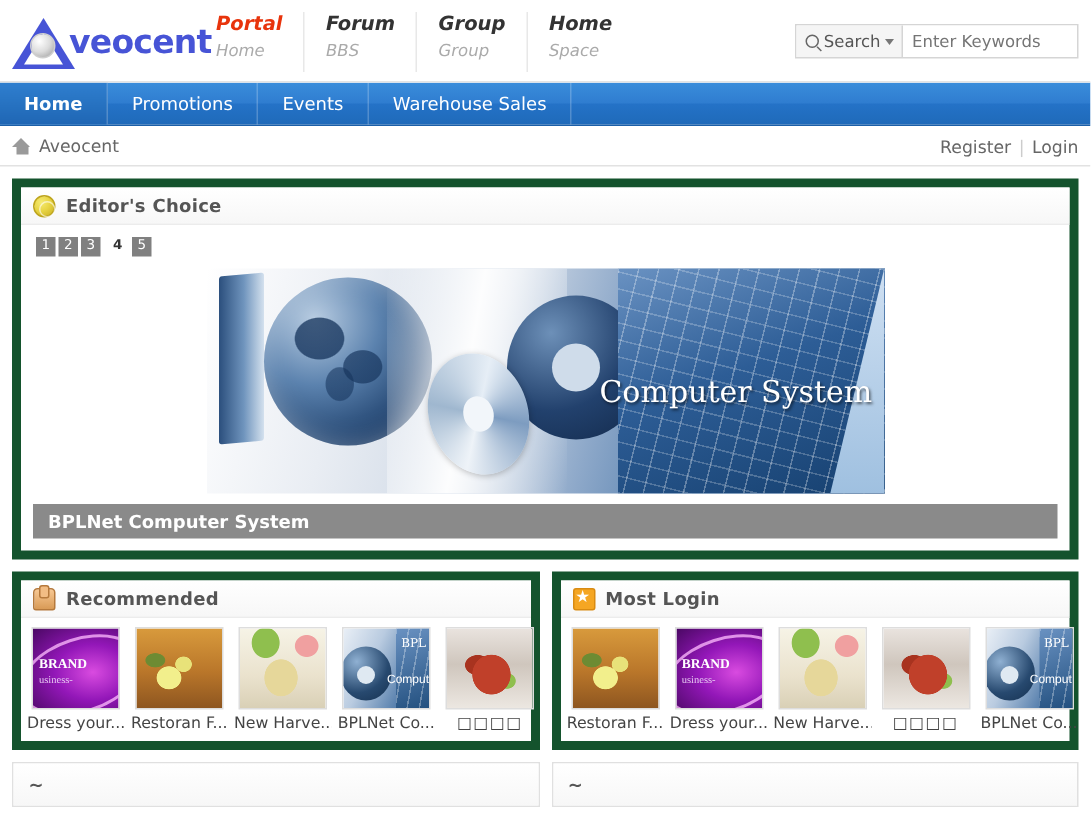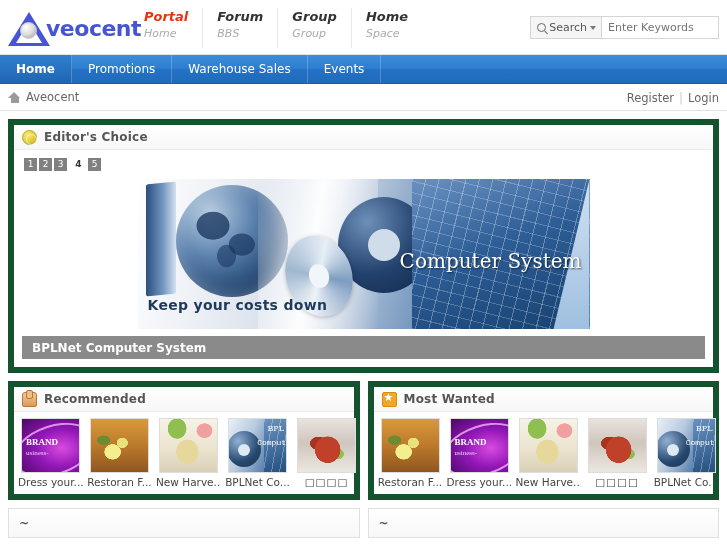--- a/index.html
+++ b/index.html
@@ -423,22 +423,22 @@
   }
   .art-bpl .ring:after{
     content:""; position:absolute; left:11px; top:13px; width:12px; height:12px;
     border-radius:50%; background:#dfe9f2;
   }
   .art-bpl .t1{
     position:absolute; right:2px; top:5px; color:#fff; font-size:8px;
     font-family:"DejaVu Serif","Liberation Serif",serif;
   }
   .art-bpl .t2{
-    position:absolute; right:0px; top:19px; color:#fff; font-size:8px;
-    font-family:Liberation Mono, monospace;
+    position:absolute; right:0px; top:29px; color:#fff; font-size:8px;
+    font-family:Liberation Sans, sans-serif;
   }
   .art-bpl .glass{
     position:absolute; right:0; top:0; width:22px; height:100%;
     background:
       repeating-linear-gradient(100deg, rgba(255,255,255,.3) 0 1px, transparent 1px 8px),
       linear-gradient(160deg,#6a92c2,#23507f);
   }
 
   
   .bottom-row { display: flex; gap: 8px; }
@@ -495,22 +495,22 @@
       <span>Search</span>
       <span class="caret"></span>
     </div>
     <input class="search-input" type="text" placeholder="Enter Keywords" style="">
   </div>
 </div>
 
 <div class="mainnav">
   <a class="mainnav-item active">Home</a>
   <a class="mainnav-item">Promotions</a>
+  <a class="mainnav-item">Events</a>
   <a class="mainnav-item">Warehouse Sales</a>
-  <a class="mainnav-item">Events</a>
 </div>
 
 <div class="crumbbar">
   <span class="crumb-home">
     <span class="roof"></span>
       <span class="body"></span>
   </span>
   <span class="crumb-text">Aveocent</span>
   <span class="crumb-right">
     <a>Register</a>
@@ -538,21 +538,20 @@
 
       <div class="banner">
         <div class="mon"></div>
         <div class="globe"></div>
         <div class="flare"></div>
         <div class="donut"></div>
         <div class="cd"></div>
         <div class="bldg"></div>
         <div class="sky"></div>
         <div class="banner-t2">Computer System</div>
-        <div class="banner-t3">Keep your costs down</div>
       </div>
 
       <div class="banner-caption">BPLNet Computer System</div>
     </div>
   </div>
 
   <div class="cols">
 
     <div class="col">
       <div class="panel">
@@ -606,21 +605,21 @@
           </div>
 
         </div>
       </div>
     </div>
 
     <div class="col">
       <div class="panel">
         <div class="panel-head">
           <span class="ico ico-star"></span>
-          <span class="panel-title">Most Wanted</span>
+          <span class="panel-title">Most Login</span>
         </div>
         <div class="thumbs">
 
           <div class="thumb">
             <div class="thumb-img">
                 <div class="art-food1"></div>
               </div>
             <div class="thumb-label">Restoran F...</div>
           </div>
 

